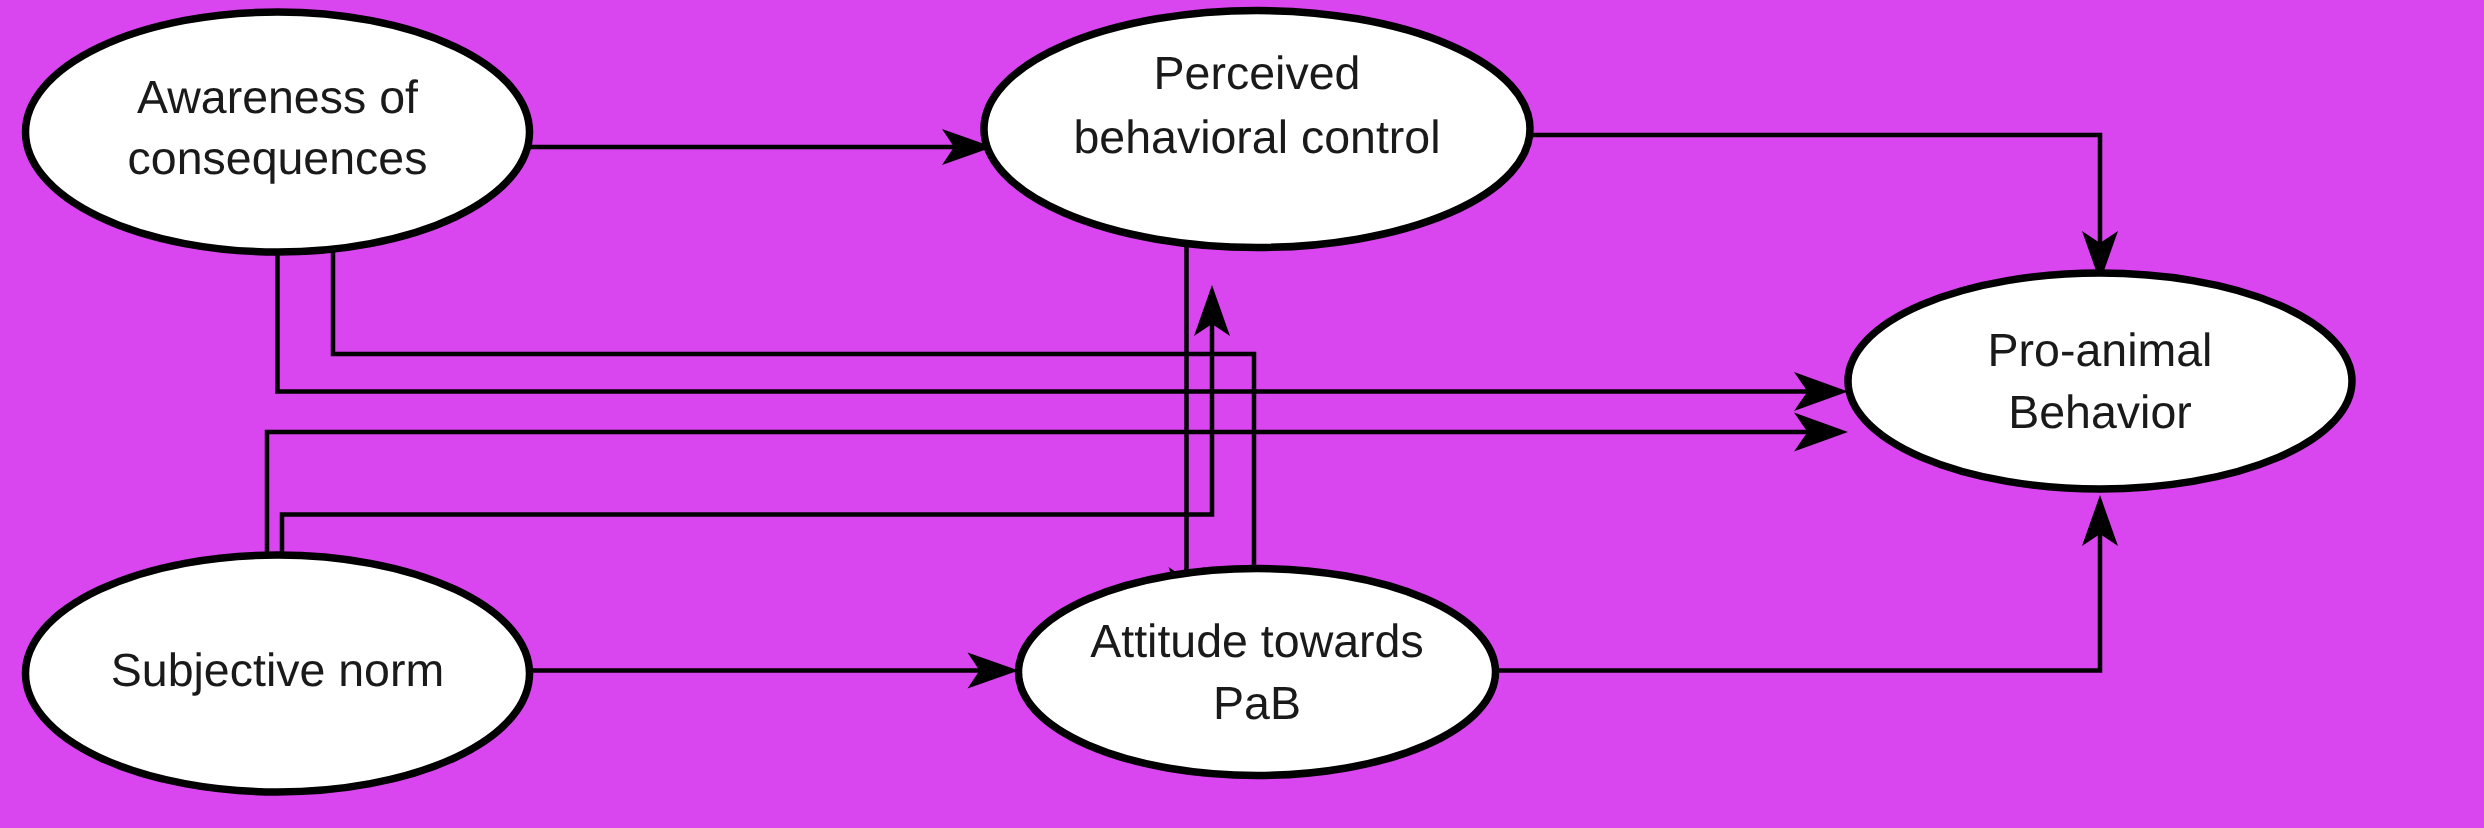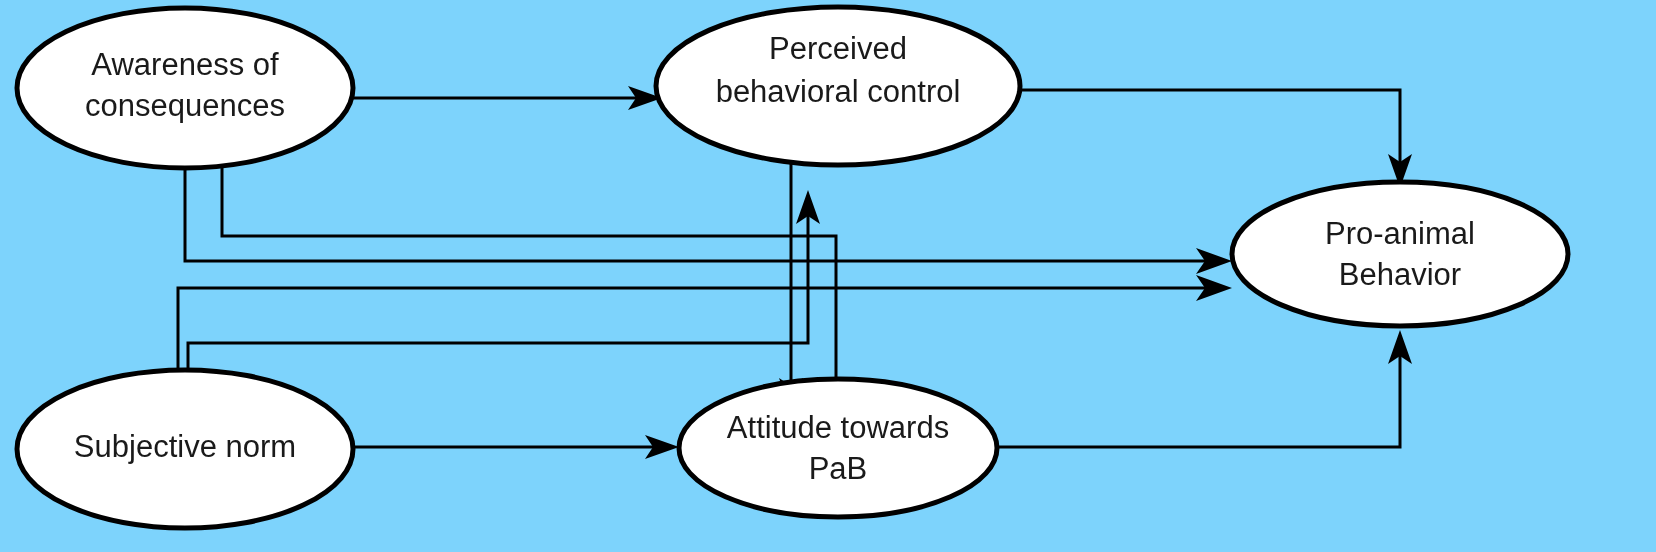--- a/index.html
+++ b/index.html
@@ -8,21 +8,21 @@
     padding: 0;
     background: #ffffff;
   }
   body {
     font-family: "Liberation Sans", sans-serif;
   }
   #diagram-root {
     position: relative;
     width: 1656px;
     height: 552px;
-    background: #7dd3fc;
+    background: #d946ef;
     overflow: hidden;
   }
   #diagram-svg {
     display: block;
     width: 1656px;
     height: 552px;
   }
   .node-ellipse {
     fill: #ffffff;
     stroke: #000000;

